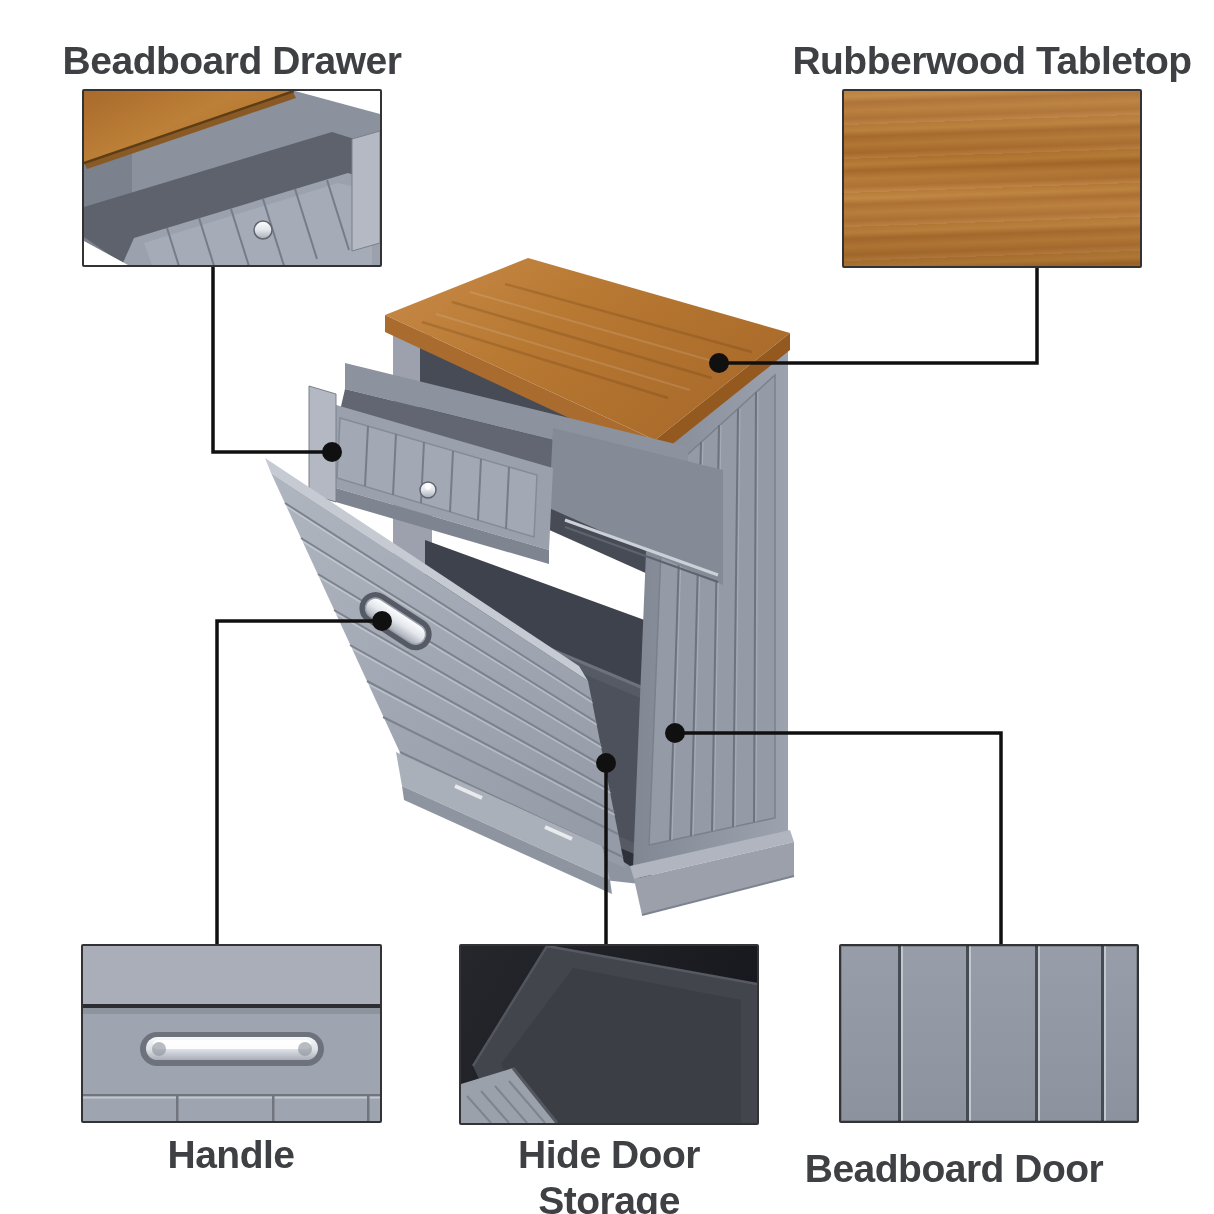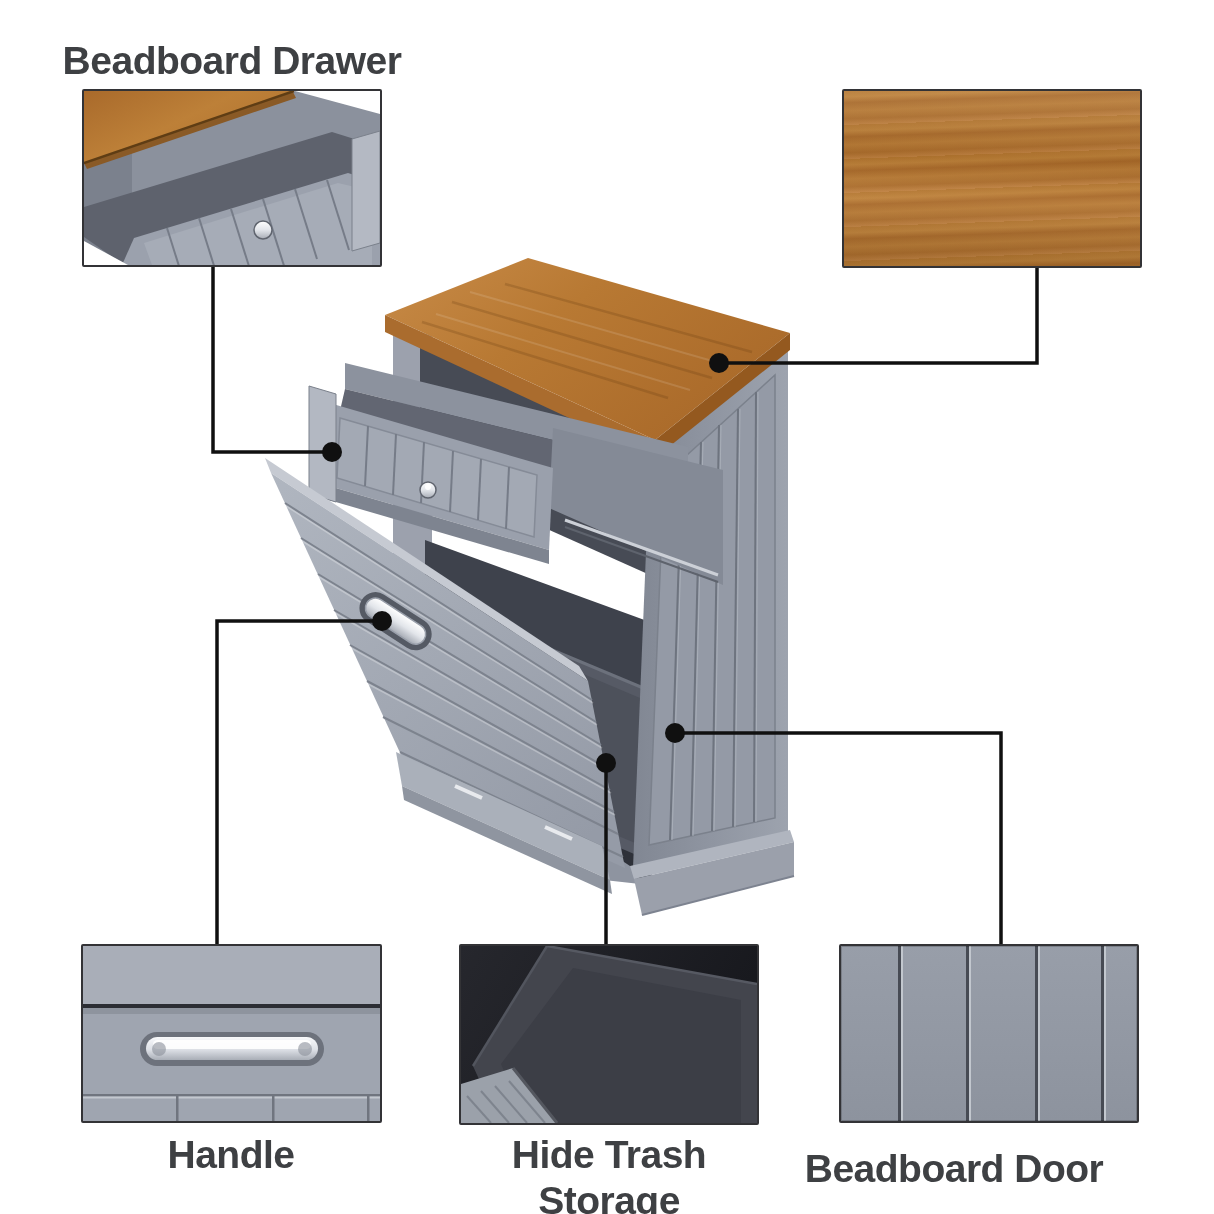--- a/index.html
+++ b/index.html
@@ -206,20 +206,21 @@
       <circle cx="332" cy="452" r="10"></circle>
       <circle cx="719" cy="363" r="10"></circle>
       <circle cx="382" cy="621" r="10"></circle>
       <circle cx="606" cy="763" r="10"></circle>
       <circle cx="675" cy="733" r="10"></circle>
     </g>
   </svg>
 
   <div class="title" style="left:32px;top:38px;width:400px;">Beadboard Drawer</div>
 
+  <div class="title" style="left:792px;top:38px;width:400px;">Rubberwood Tabletop</div>
 
   <div class="inset" style="left:82px;top:89px;width:300px;height:178px;">
     <svg width="296" height="174" viewBox="0 0 296 174">
       <rect x="0" y="0" width="296" height="174" fill="#ffffff"></rect>
       <polygon points="0,70 211,0 296,23 296,174 0,174" fill="#8b919d"></polygon>
       <polygon points="0,70 48,56 48,174 0,174" fill="#7b818d"></polygon>
       <polygon points="0,116 248,41 296,56 296,116 150,174 40,174 0,146" fill="#5e626d"></polygon>
       <polygon points="38,174 50,147 264,82 296,92 296,174" fill="#9ba1ad"></polygon>
       <polygon points="60,152 254,92 288,100 288,174 68,174" fill="#a6acb7"></polygon>
       <g stroke="#767c88" stroke-width="2">
@@ -332,19 +333,19 @@
       </g>
       <rect x="0" y="0" width="296" height="175" fill="rgba(0,0,0,0)" stroke="rgba(0,0,0,0.18)" stroke-width="2"></rect>
     </svg>
   </div>
 
   <div class="caption" style="left:31px;top:1132px;width:400px;">
     <div>Handle</div>
   </div>
 
   <div class="caption" style="left:459px;top:1132px;width:300px;">
-    <div>Hide Trash</div>
+    <div>Hide Door</div>
     <div>Storage</div>
   </div>
 
   <div class="caption" style="left:754px;top:1146px;width:400px;">Beadboard Door</div>
 
 </div>
 
 </body></html>

